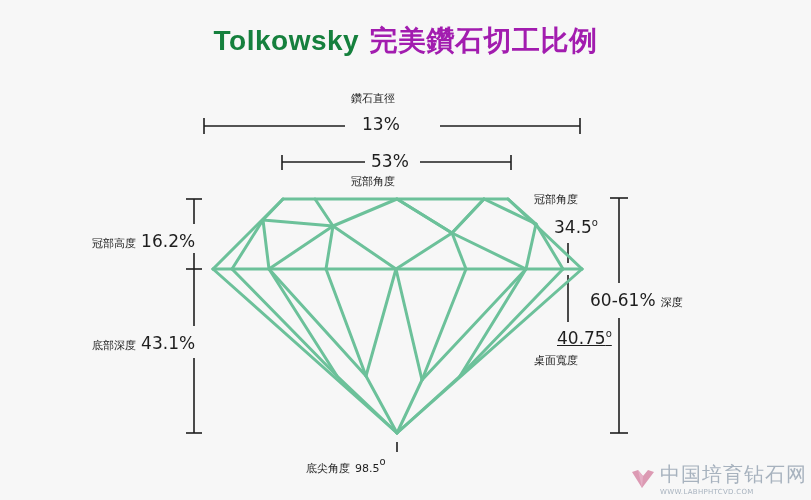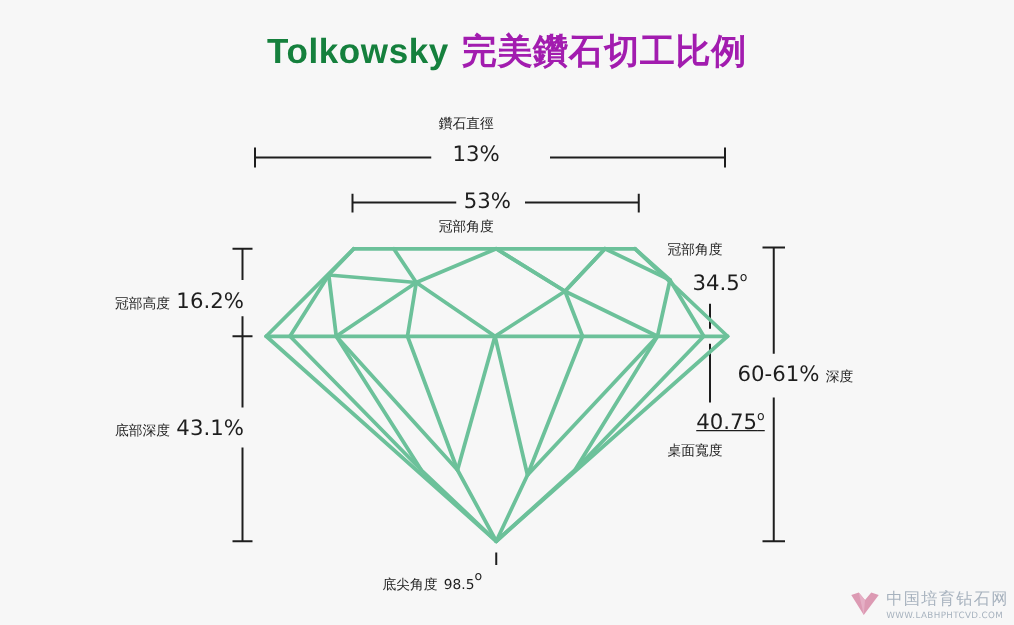--- a/index.html
+++ b/index.html
@@ -14,21 +14,21 @@
     left: 0; width: 811px; top: 22px; text-align: center;
     font-size: 28px; font-weight: bold; letter-spacing: 0.5px;
   }
   #title .brand { color: #15803d; font-family: Liberation Sans, sans-serif; }
   #title .cn { color: #a21caf; }
   .lbl-b { font-size: 11px; font-weight: normal; }
   .num { font-size: 17px; font-family: "DejaVu Sans", sans-serif; }
   sup { font-size: 10px; vertical-align: 7px; }
   svg { position: absolute; left: 0; top: 0; }
   #watermark { right: 4px; bottom: 4px; display: flex; align-items: center; gap: 4px; opacity: 0.85; }
-  #watermark .wm-cn { font-size: 13px; color: #9aa7b5; letter-spacing: 1px; }
+  #watermark .wm-cn { font-size: 20px; color: #9aa7b5; letter-spacing: 1px; }
   #watermark .wm-url { font-size: 7px; color: #9aa7b5; letter-spacing: 0.3px; }
 </style>
 </head>
 <body>
 
 <div id="title" class="abs">
   <span class="brand">Tolkowsky</span>
   <span class="cn">完美鑽石切工比例</span>
 </div>
 

